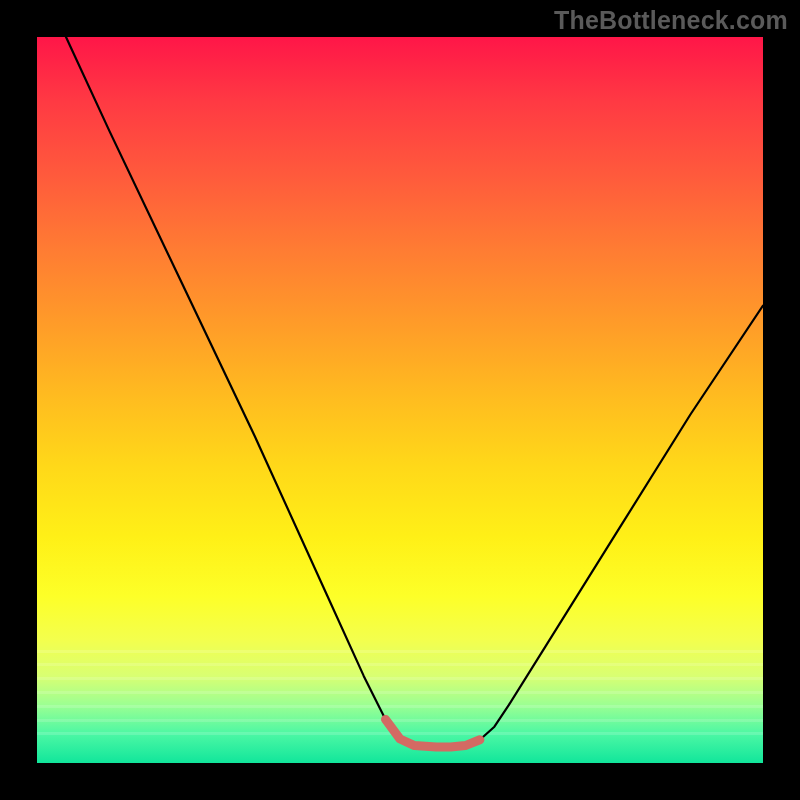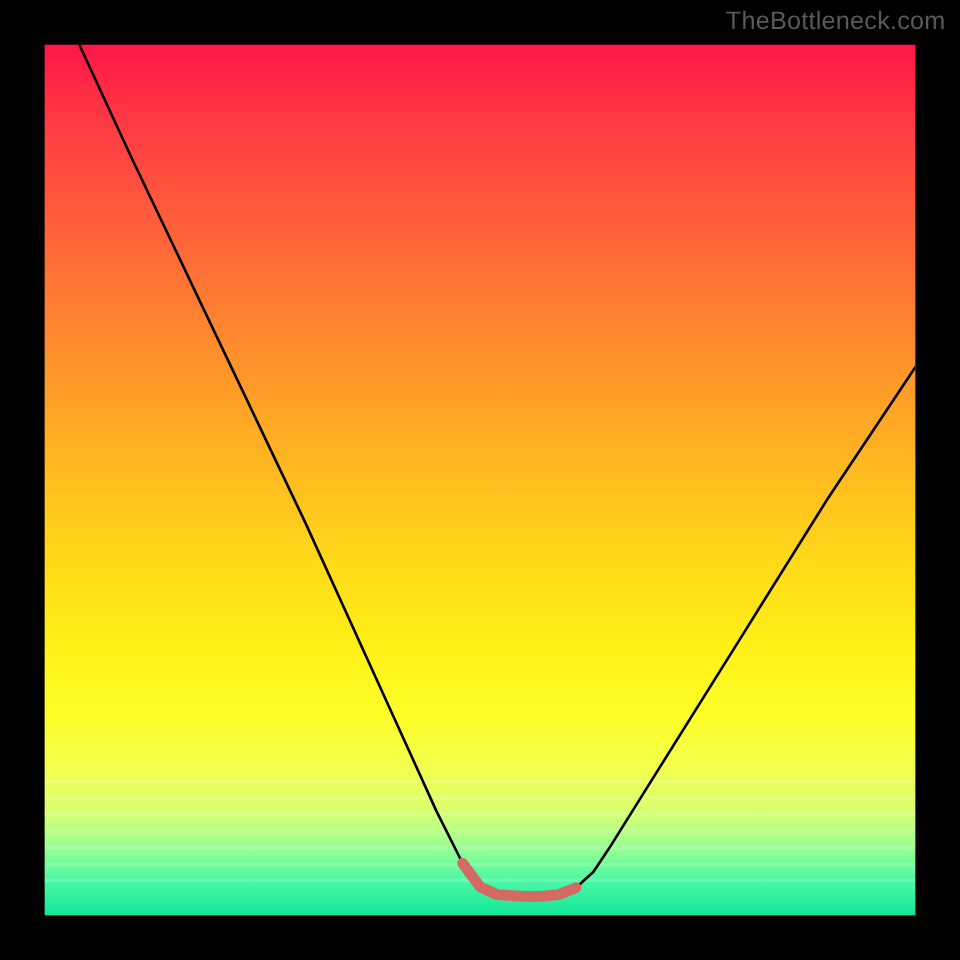--- a/index.html
+++ b/index.html
@@ -15,22 +15,22 @@
     position: relative;
     width: 800px;
     height: 800px;
     background: #000;
   }
   .watermark {
     position: absolute;
     top: 6px;
     right: 12px;
     color: #5a5a5a;
-    font-size: 21px;
-    font-weight: 400;
+    font-size: 25px;
+    font-weight: 700;
     letter-spacing: 0.2px;
     z-index: 50;
     user-select: none;
   }
   .plot {
     position: absolute;
     left: 37px;
     top: 37px;
     width: 726px;
     height: 726px;

